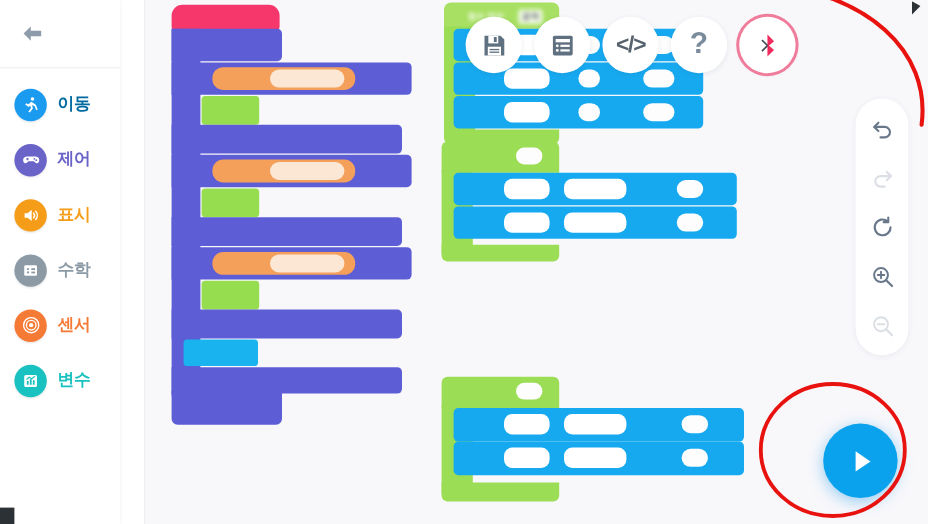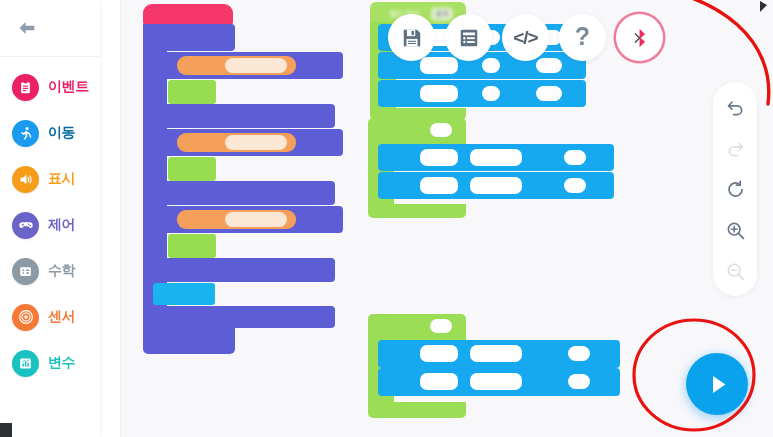--- a/index.html
+++ b/index.html
@@ -236,65 +236,53 @@
 
 <div id="sidebar">
   <div id="back-bar">
     <svg class="back-arrow" viewBox="0 0 24 24">
       <path d="M10.5 5.5 L4 12 L10.5 18.5 L10.5 14.5 L20 14.5 L20 9.5 L10.5 9.5 Z" fill="#8d9bab"></path>
     </svg>
   </div>
 
   <div id="cat-list">
 
-    <div class="cat">
-      <span class="cat-ico" style="background:#ec1f63;">
-        <svg width="15" height="15" viewBox="0 0 24 24">
-          <rect x="5" y="3.5" width="14" height="17.5" rx="2" fill="#fff"></rect>
-          <rect x="9" y="1.5" width="6" height="3.5" rx="1.2" fill="#ec1f63"></rect>
-          <rect x="8" y="9" width="8" height="1.8" fill="#ec1f63"></rect>
-          <rect x="8" y="12.5" width="8" height="1.8" fill="#ec1f63"></rect>
-          <rect x="8" y="16" width="5" height="1.8" fill="#ec1f63"></rect>
-        </svg>
-      </span>
-      <span class="cat-label" style="color:#ec1f63;">이벤트</span>
-    </div>
 
     <div class="cat">
       <span class="cat-ico" style="background:#1b9bf0;">
         <svg width="15" height="15" viewBox="0 0 24 24">
           <circle cx="14.5" cy="4" r="2.4" fill="#fff"></circle>
           <path d="M13 7.5 L9 11 L6 9.5 L5 11.5 L9.5 14.5 L11.5 12.5 L12.5 16 L9 21 L11 22 L15 16.5 L14 12 L17.5 13.5 L19.5 19 L21.5 18 L19 11.5 Z" fill="#fff"></path>
         </svg>
       </span>
       <span class="cat-label" style="color:#0369a1;">이동</span>
-    </div>
-
-    <div class="cat">
-      <span class="cat-ico" style="background:#f59c18;">
-        <svg width="15" height="15" viewBox="0 0 24 24">
-          <path d="M4 9 H8 L13.5 4.5 V19.5 L8 15 H4 Z" fill="#fff"></path>
-          <path d="M16 9 A4.5 4.5 0 0 1 16 15" stroke="#fff" stroke-width="2" fill="none" stroke-linecap="round"></path>
-          <path d="M18.8 6.6 A8 8 0 0 1 18.8 17.4" stroke="#fff" stroke-width="2" fill="none" stroke-linecap="round"></path>
-        </svg>
-      </span>
-      <span class="cat-label" style="color:#f59c18;">표시</span>
     </div>
 
     <div class="cat">
       <span class="cat-ico" style="background:#6a63c8;">
         <svg width="16" height="16" viewBox="0 0 24 24">
           <path d="M6.5 8 H17.5 A5 5 0 0 1 22 13.5 A3 3 0 0 1 17.3 16 L15.5 14 H8.5 L6.7 16 A3 3 0 0 1 2 13.5 A5 5 0 0 1 6.5 8 Z" fill="#fff"></path>
           <rect x="5.6" y="10.7" width="3.6" height="1.3" rx=".6" fill="#6a63c8"></rect>
           <rect x="6.7" y="9.6" width="1.3" height="3.6" rx=".6" fill="#6a63c8"></rect>
           <circle cx="16" cy="11" r="1.1" fill="#6a63c8"></circle>
           <circle cx="18.3" cy="12.8" r="1.1" fill="#6a63c8"></circle>
         </svg>
       </span>
       <span class="cat-label" style="color:#6a63c8;">제어</span>
+    </div>
+
+    <div class="cat">
+      <span class="cat-ico" style="background:#f59c18;">
+        <svg width="15" height="15" viewBox="0 0 24 24">
+          <path d="M4 9 H8 L13.5 4.5 V19.5 L8 15 H4 Z" fill="#fff"></path>
+          <path d="M16 9 A4.5 4.5 0 0 1 16 15" stroke="#fff" stroke-width="2" fill="none" stroke-linecap="round"></path>
+          <path d="M18.8 6.6 A8 8 0 0 1 18.8 17.4" stroke="#fff" stroke-width="2" fill="none" stroke-linecap="round"></path>
+        </svg>
+      </span>
+      <span class="cat-label" style="color:#f59c18;">표시</span>
     </div>
 
     <div class="cat">
       <span class="cat-ico" style="background:#8c9aa5;">
         <svg width="15" height="15" viewBox="0 0 24 24">
           <rect x="3.5" y="5" width="17" height="14" rx="1.8" fill="#fff"></rect>
           <circle cx="8.5" cy="10" r="1.5" fill="#8c9aa5"></circle>
           <circle cx="8.5" cy="14.5" r="1.5" fill="#8c9aa5"></circle>
           <rect x="13" y="8.8" width="5" height="2.4" fill="#8c9aa5"></rect>
           <rect x="13" y="13.3" width="5" height="2.4" fill="#8c9aa5"></rect>

